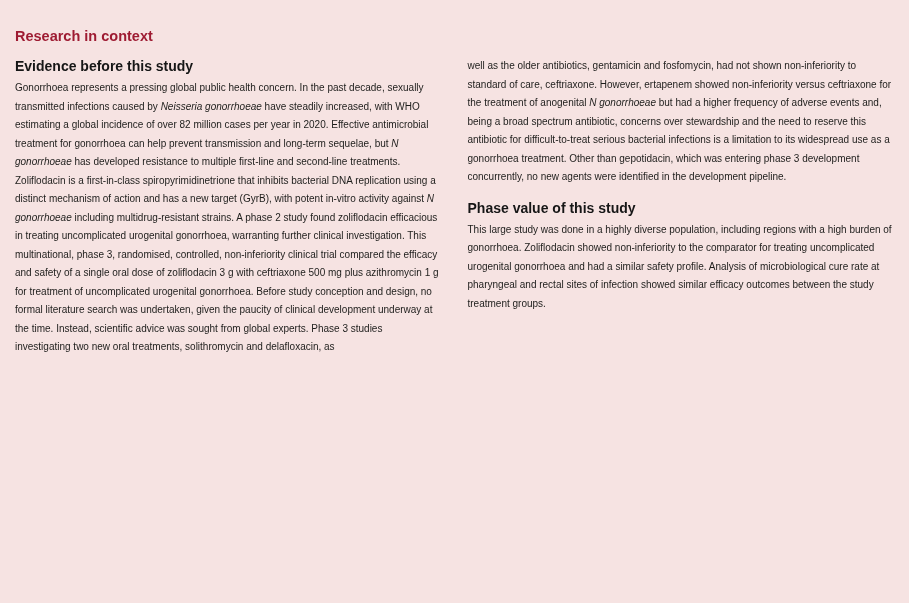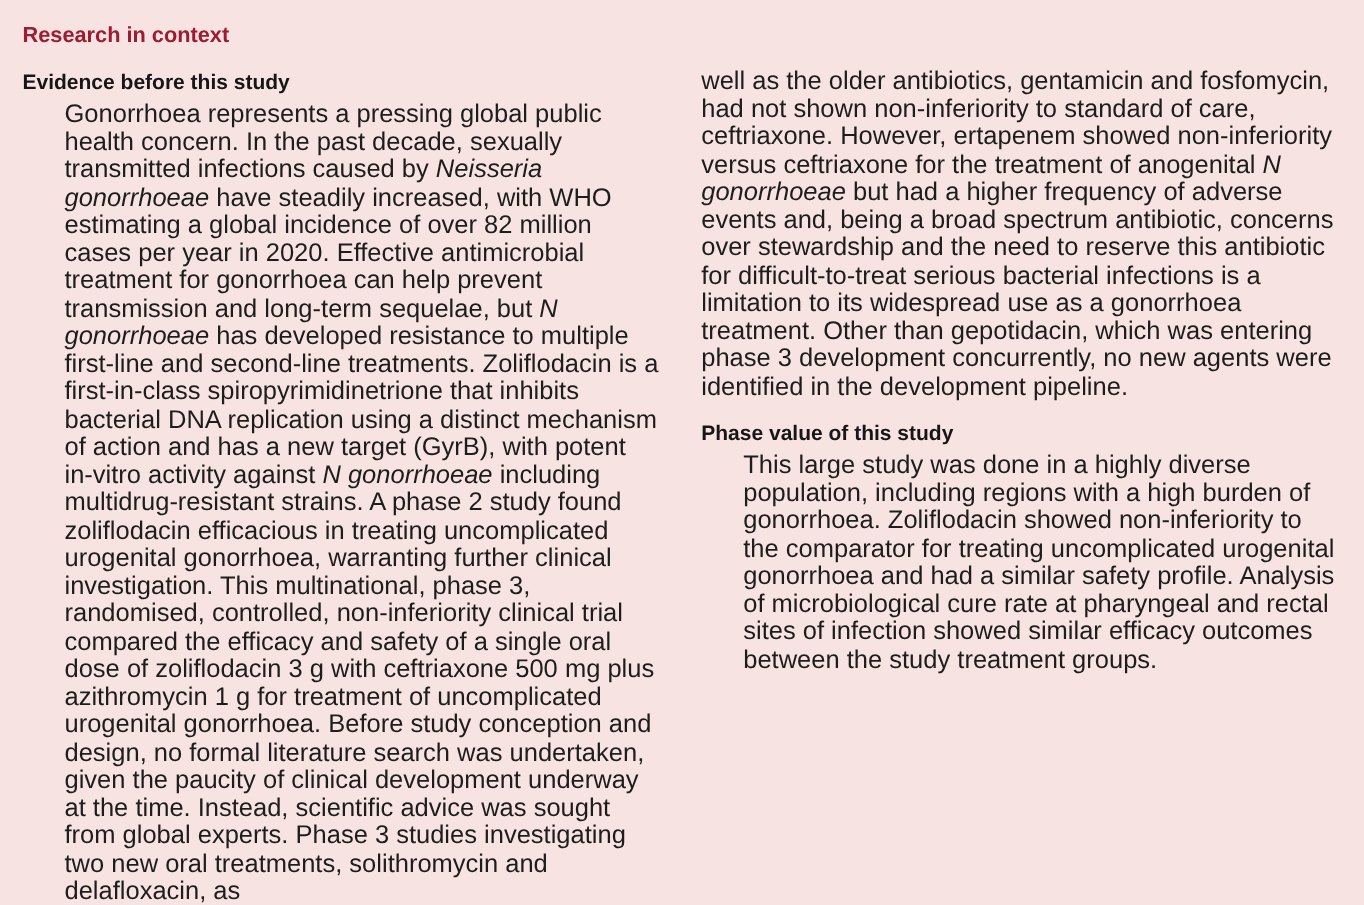--- a/index.html
+++ b/index.html
@@ -18,43 +18,42 @@
   .panel {
     box-sizing: border-box;
     width: 909px;
     height: 603px;
     padding: 12px 16px 10px 15px;
   }
   .panel-title {
     font-size: 14.5px;
     font-weight: 700;
     color: var(--heading_red, #9e1b32);
-    margin: 4px 0 13px 0;
+    margin: 16px 0 13px 0;
   }
   .columns {
     display: flex;
     gap: 27px;
   }
   .col {
     flex: 1 1 0;
     min-width: 0;
   }
   .sec-heading {
     font-size: 14px;
     font-weight: 700;
     color: #161616;
     margin: 0 0 4px 0;
     line-height: 1.3;
   }
   .col .sec-heading + .body {
     margin-top: 0;
-    margin-left: 28px;
   }
   .body {
-    font-size: 17px;
+    font-size: 10px;
     line-height: 18.5px;
     margin: 0 0 9px 0;
   }
   .body:last-child {
     margin-bottom: 0;
   }
   .col-right .sec-heading {
     margin-top: 12px;
   }
   em {

